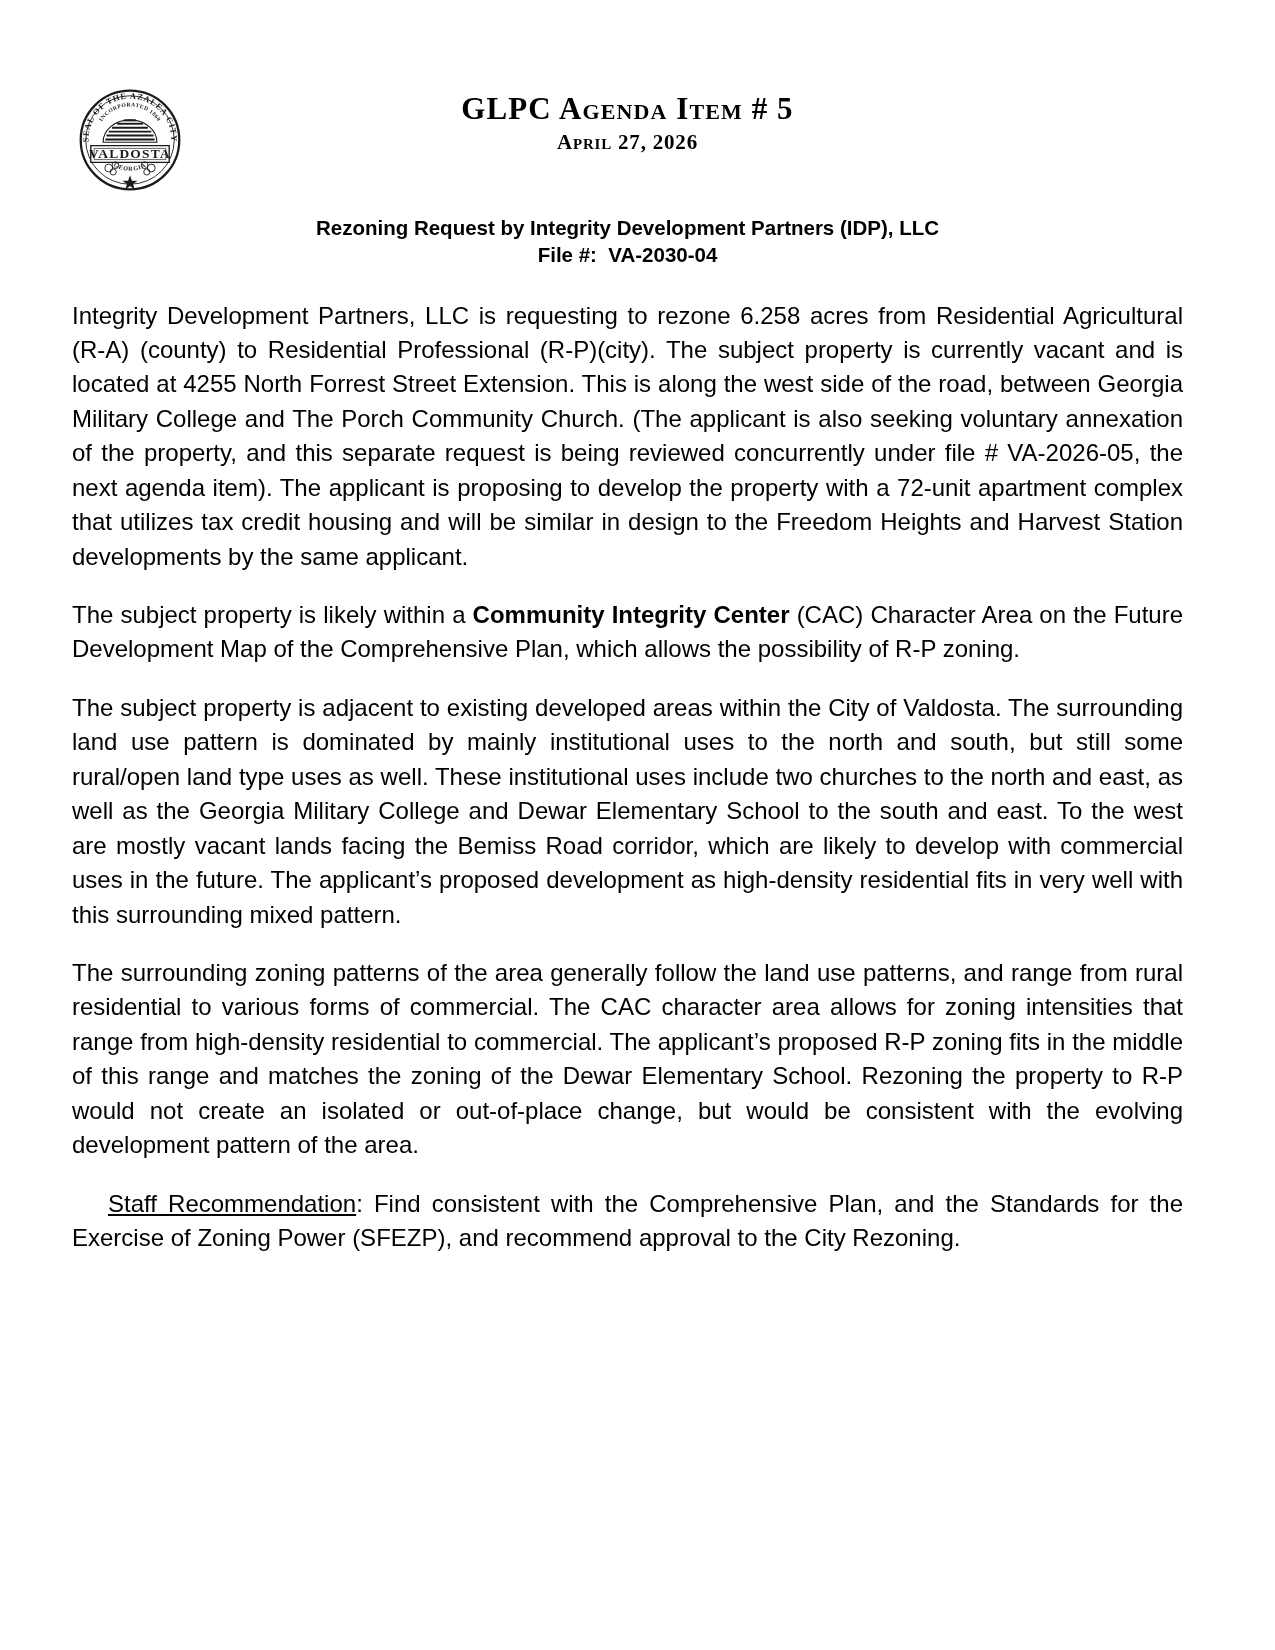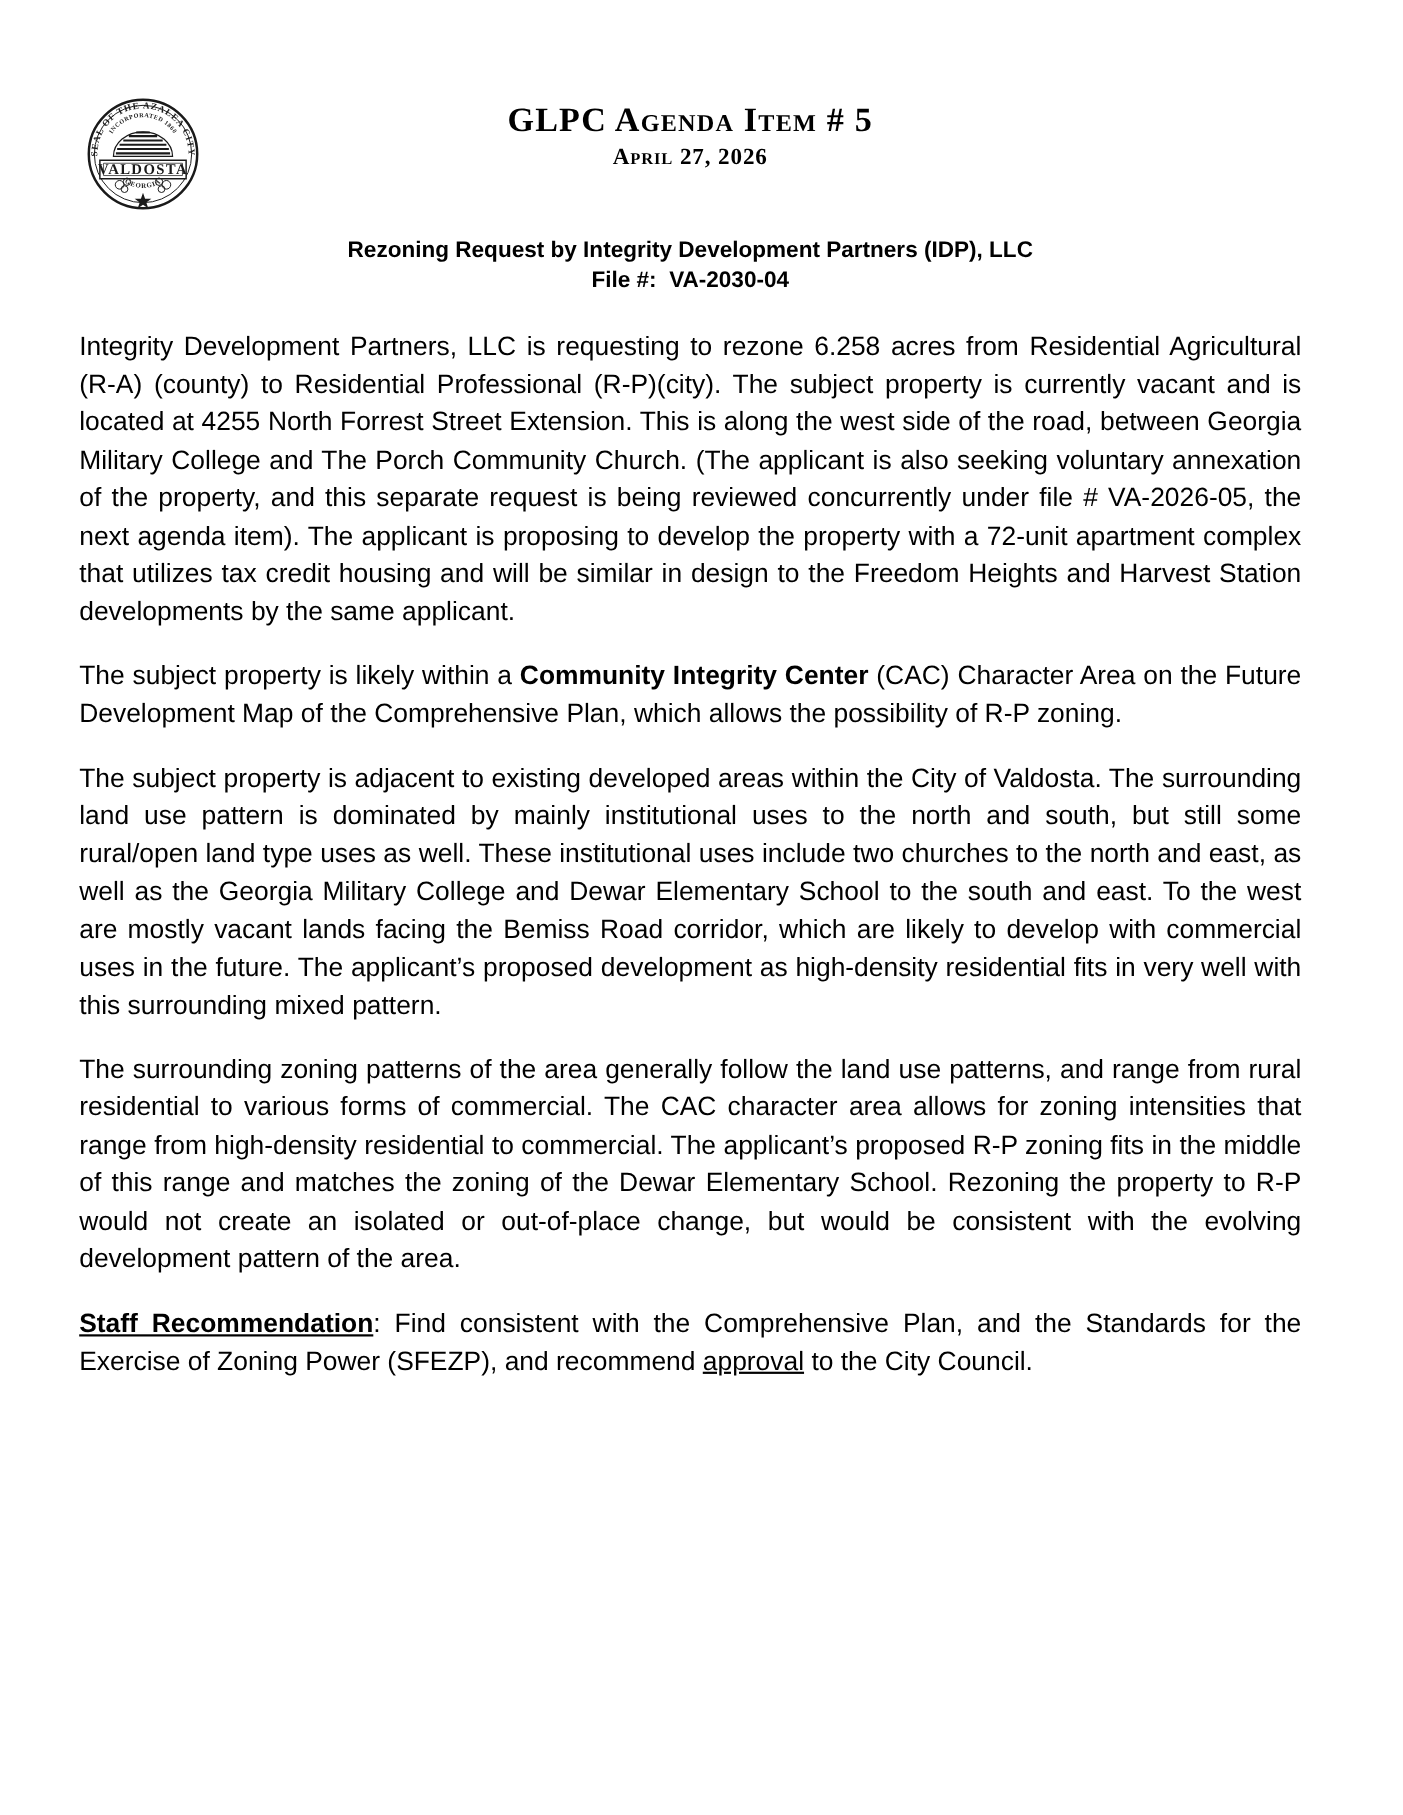--- a/index.html
+++ b/index.html
@@ -82,22 +82,22 @@
     font-size: 24px;
     line-height: 1.435;
     text-align: justify;
     text-justify: inter-word;
     margin: 0 0 24px 0;
     hyphens: none;
   }
   p.para:last-child { margin-bottom: 0; }
 
   .b { font-weight: bold; }
-  .u { text-decoration: underline; }
-  .bu { font-weight: bold; text-decoration: underline; }
+  .u { }
+  .bu { font-weight: normal; text-decoration: underline; margin-left: 36px; }
 </style>
 </head>
 <body>
 
 <div class="page">
 
   <div class="header-block">
 
     <div class="seal">
       <svg viewBox="0 0 200 200" xmlns="http://www.w3.org/2000/svg">
@@ -159,17 +159,17 @@
   <div class="body-block">
 
     <p class="para"><span>Integrity Development Partners, LLC is requesting to rezone 6.258 acres from Residential Agricultural (R-A) (county) to Residential Professional (R-P)(city).  The subject property is currently vacant and is located at 4255 North Forrest Street Extension.  This is along the west side of the road, between Georgia Military College and The Porch Community Church.  (The applicant is also seeking voluntary annexation of the property, and this separate request is being reviewed concurrently under file # VA-2026-05, the next agenda item).  The applicant is proposing to develop the property with a 72-unit apartment complex that utilizes tax credit housing and will be similar in design to the Freedom Heights and Harvest Station developments by the same applicant.</span></p>
 
     <p class="para"><span>The subject property is likely within a </span><span class="b">Community Integrity Center</span><span> (CAC) Character Area on the Future Development Map of the Comprehensive Plan, which allows the possibility of R-P zoning.</span></p>
 
     <p class="para"><span>The subject property is adjacent to existing developed areas within the City of Valdosta.  The surrounding land use pattern is dominated by mainly institutional uses to the north and south, but still some rural/open land type uses as well.  These institutional uses include two churches to the north and east, as well as the Georgia Military College and Dewar Elementary School to the south and east. To the west are mostly vacant lands facing the Bemiss Road corridor, which are likely to develop with commercial uses in the future.  The applicant’s proposed development as high-density residential fits in very well with this surrounding mixed pattern.</span></p>
 
     <p class="para"><span>The surrounding zoning patterns of the area generally follow the land use patterns, and range from rural residential to various forms of commercial.  The CAC character area allows for zoning intensities that range from high-density residential to commercial.  The applicant’s proposed R-P zoning fits in the middle of this range and matches the zoning of the Dewar Elementary School.  Rezoning the property to R-P would not create an isolated or out-of-place change, but would be consistent with the evolving development pattern of the area.</span></p>
 
-    <p class="para"><span class="bu">Staff Recommendation</span><span>:    Find consistent with the Comprehensive Plan, and the Standards for the Exercise of Zoning Power (SFEZP), and recommend </span><span class="u">approval</span><span> to the City Council.</span></p>
+    <p class="para"><span class="bu">Staff Recommendation</span><span>:    Find consistent with the Comprehensive Plan, and the Standards for the Exercise of Zoning Power (SFEZP), and recommend </span><span class="u">approval</span><span> to the City Rezoning.</span></p>
 
   </div>
 
 </div>
 
 </body></html>

